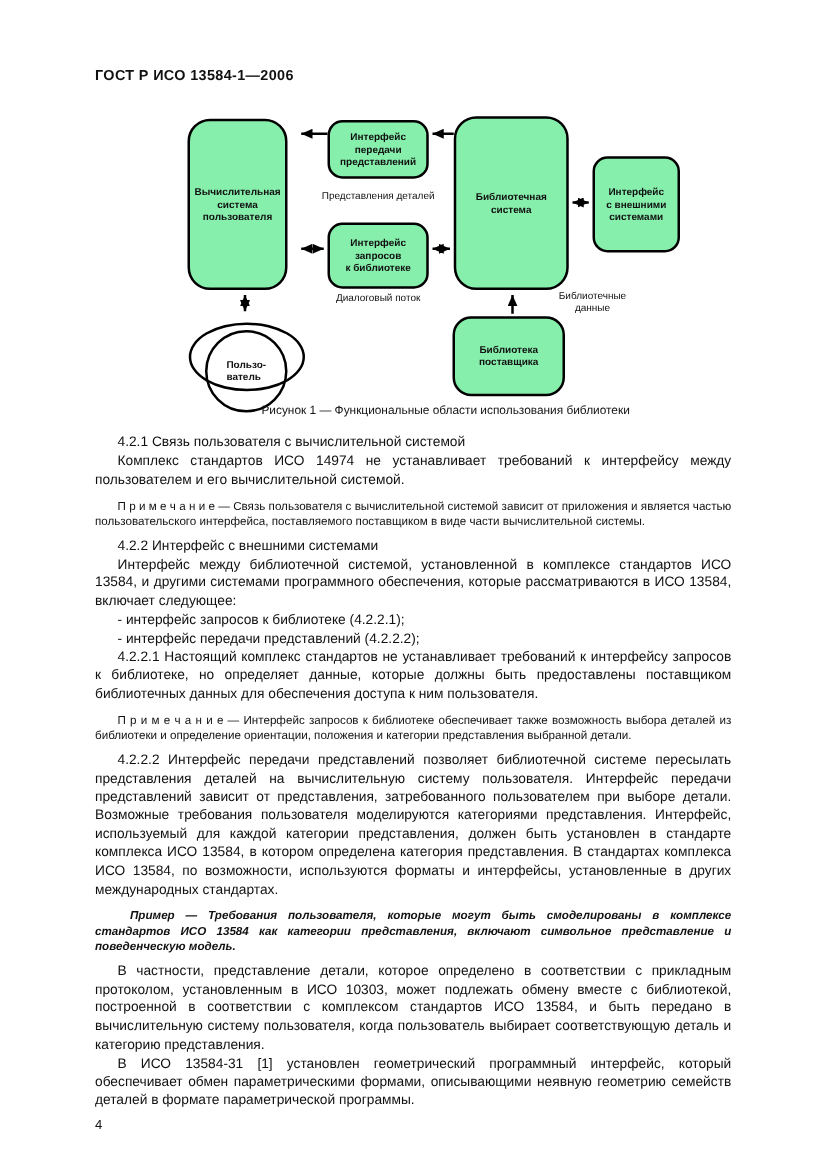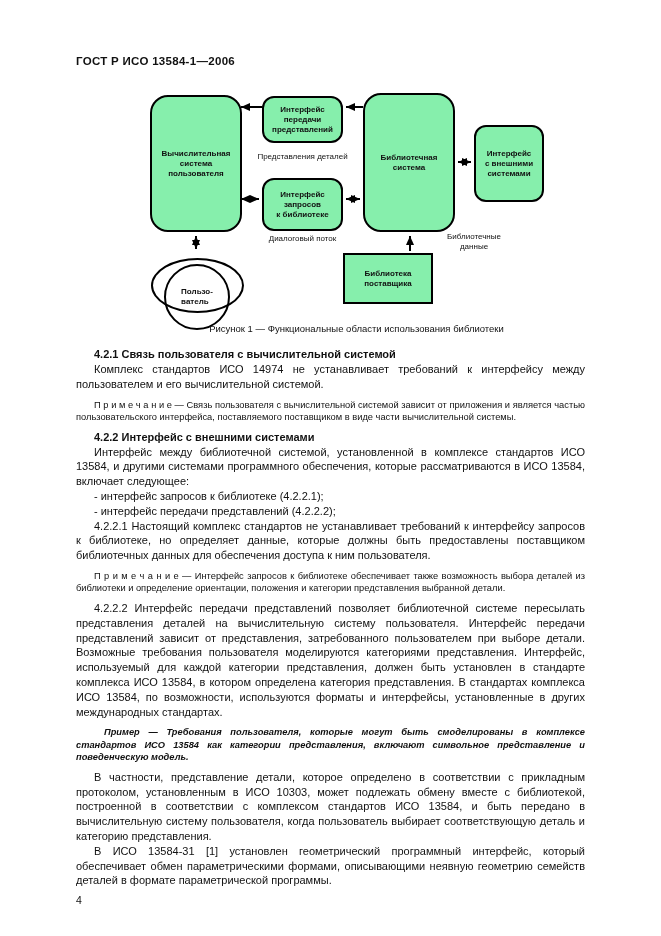--- a/index.html
+++ b/index.html
@@ -28,21 +28,21 @@
     text-align:center; white-space:pre-line;
   }
   .ell { position:absolute; box-sizing:border-box; border:2.5px solid #000; border-radius:50%; background:transparent; }
   .caption {
     position:absolute; top:323px; left:0; width:661px;
     text-align:center; font-size:9.5px;padding-left:26px;
   }
   
   .content { position:absolute; left:76px; top:347px; width:509px; }
   .content p, .content div.li, .content div.h { margin:0; }
-  .h { font-size:11px; font-weight:bold; line-height:15px; text-indent:18px; }
+  .h { font-size:11px; font-weight:normal; line-height:15px; text-indent:18px; }
   .h2 { margin-top:4px !important; }
   .body-p {
     font-size:11px; line-height:14.8px; text-align:justify; text-indent:18px;
   }
   .li { font-size:11px; line-height:14.8px; text-indent:18px; }
   .note {
     font-size:9.3px; line-height:12.5px; text-align:justify; text-indent:18px;
     margin:7px 0 6px 0 !important;
   }
   .example {
@@ -69,40 +69,40 @@
       </defs>
       <line x1="363" y1="107" x2="346" y2="107" stroke="#000" stroke-width="2" marker-end="url(#ah)"></line>
       <line x1="262" y1="107" x2="241" y2="107" stroke="#000" stroke-width="2" marker-end="url(#ah)"></line>
       <line x1="241" y1="199" x2="259" y2="199" stroke="#000" stroke-width="2" marker-start="url(#ah)" marker-end="url(#ah)"></line>
       <line x1="346" y1="199" x2="360" y2="199" stroke="#000" stroke-width="2" marker-start="url(#ah)" marker-end="url(#ah)"></line>
       <line x1="458" y1="162" x2="471" y2="162" stroke="#000" stroke-width="2" marker-start="url(#ah)" marker-end="url(#ah)"></line>
       <line x1="196" y1="236" x2="196" y2="249" stroke="#000" stroke-width="2" marker-start="url(#ah)" marker-end="url(#ah)"></line>
       <line x1="410" y1="251" x2="410" y2="236" stroke="#000" stroke-width="2" marker-end="url(#ah)"></line>
     </svg>
 
-    <div class="dbox" style="left:150px; top:95px; width:92px; height:137px; border-radius:18px;">Вычислительная
+    <div class="dbox" style="left:150px; top:95px; width:80px; height:137px; border-radius:18px;">Вычислительная
 система
 пользователя</div>
 
     <div class="dbox" style="left:262px; top:96px; width:81px; height:47px; border-radius:12px;">Интерфейс
 передачи
 представлений</div>
 
     <div class="dbox" style="left:262px; top:178px; width:81px; height:53px; border-radius:12px;">Интерфейс
 запросов
 к библиотеке</div>
 
     <div class="dbox" style="left:363px; top:93px; width:92px; height:139px; border-radius:18px;">Библиотечная
 система</div>
 
     <div class="dbox" style="left:474px; top:125px; width:70px; height:77px; border-radius:12px;">Интерфейс
 с внешними
 системами</div>
 
-    <div class="dbox" style="left:343px; top:253px; width:90px; height:51px; border-radius:0;">Библиотека
+    <div class="dbox" style="left:362px; top:253px; width:90px; height:64px; border-radius:15px;">Библиотека
 поставщика</div>
 
     <div class="ell" style="left:151px; top:258px; width:93px; height:55px;"></div>
     <div class="ell" style="left:164px; top:264px; width:66px; height:66px; display:flex; align-items:center; justify-content:center; text-align:left; font-size:8px; font-weight:bold; line-height:10px; white-space:pre-line;">Пользо-
 ватель</div>
 
     <div class="dlabel" style="left:240px; top:152px; width:125px;">Представления деталей</div>
     <div class="dlabel" style="left:245px; top:234px; width:115px;">Диалоговый поток</div>
     <div class="dlabel" style="left:430px; top:232px; width:88px;">Библиотечные
 данные</div>

